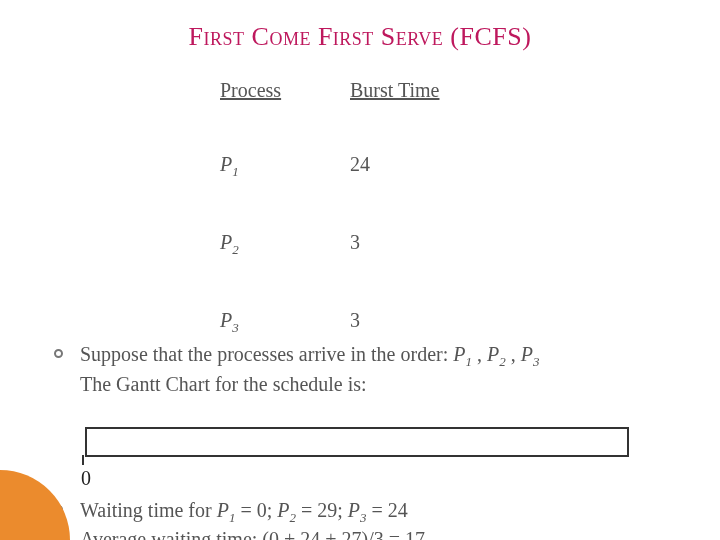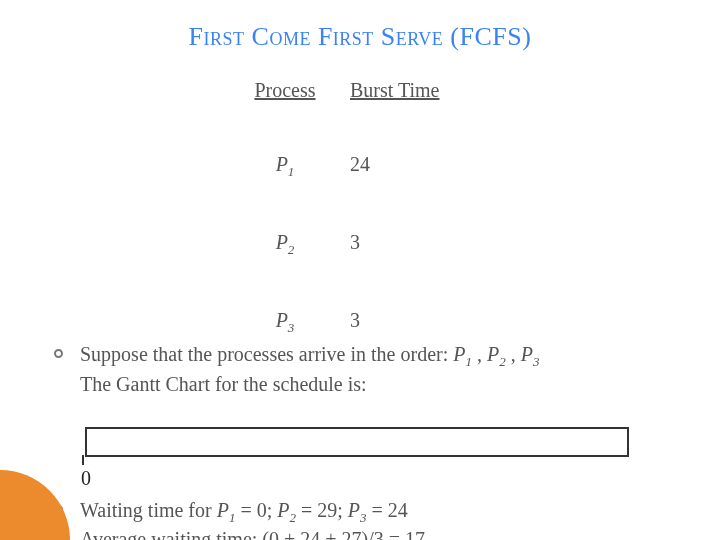--- a/index.html
+++ b/index.html
@@ -11,21 +11,21 @@
     font-family: Georgia, 'Times New Roman', serif;
     color: #595959;
     position: relative;
     overflow: hidden;
   }
   .title {
     text-align: center;
     font-size: 26px;
     letter-spacing: 0.5px;
     padding-top: 22px;
-    color: #3b82f6;
+    color: #be185d;
     font-variant: small-caps;
   }
   .content {
     padding: 25px 65px 0 80px;
     font-size: 20px;
     color: #555;
     line-height: 1.3;
   }
   .proc-table {
     margin-left: 120px;
@@ -34,21 +34,21 @@
   .proc-table .hdr span {
     text-decoration: underline;
   }
   .proc-table .hdr {
     display: flex;
   }
   .proc-table .row {
     display: flex;
     margin-top: 48px;
   }
-  .col-proc { width: 130px; text-align: center; padding-left: 20px; font-family: Liberation Serif, serif;}
+  .col-proc { width: 130px; text-align: left; padding-left: 20px; font-family: Liberation Serif, serif;}
   .col-bt   { width: 120px; text-align: left; }
   .pname { font-style: italic; }
   .sub { font-size: 0.65em; vertical-align: sub; font-style: italic; }
   .bullets {
     list-style: none;
     padding: 0;
     margin: 0;
   }
   .bullets > li {
     position: relative;

